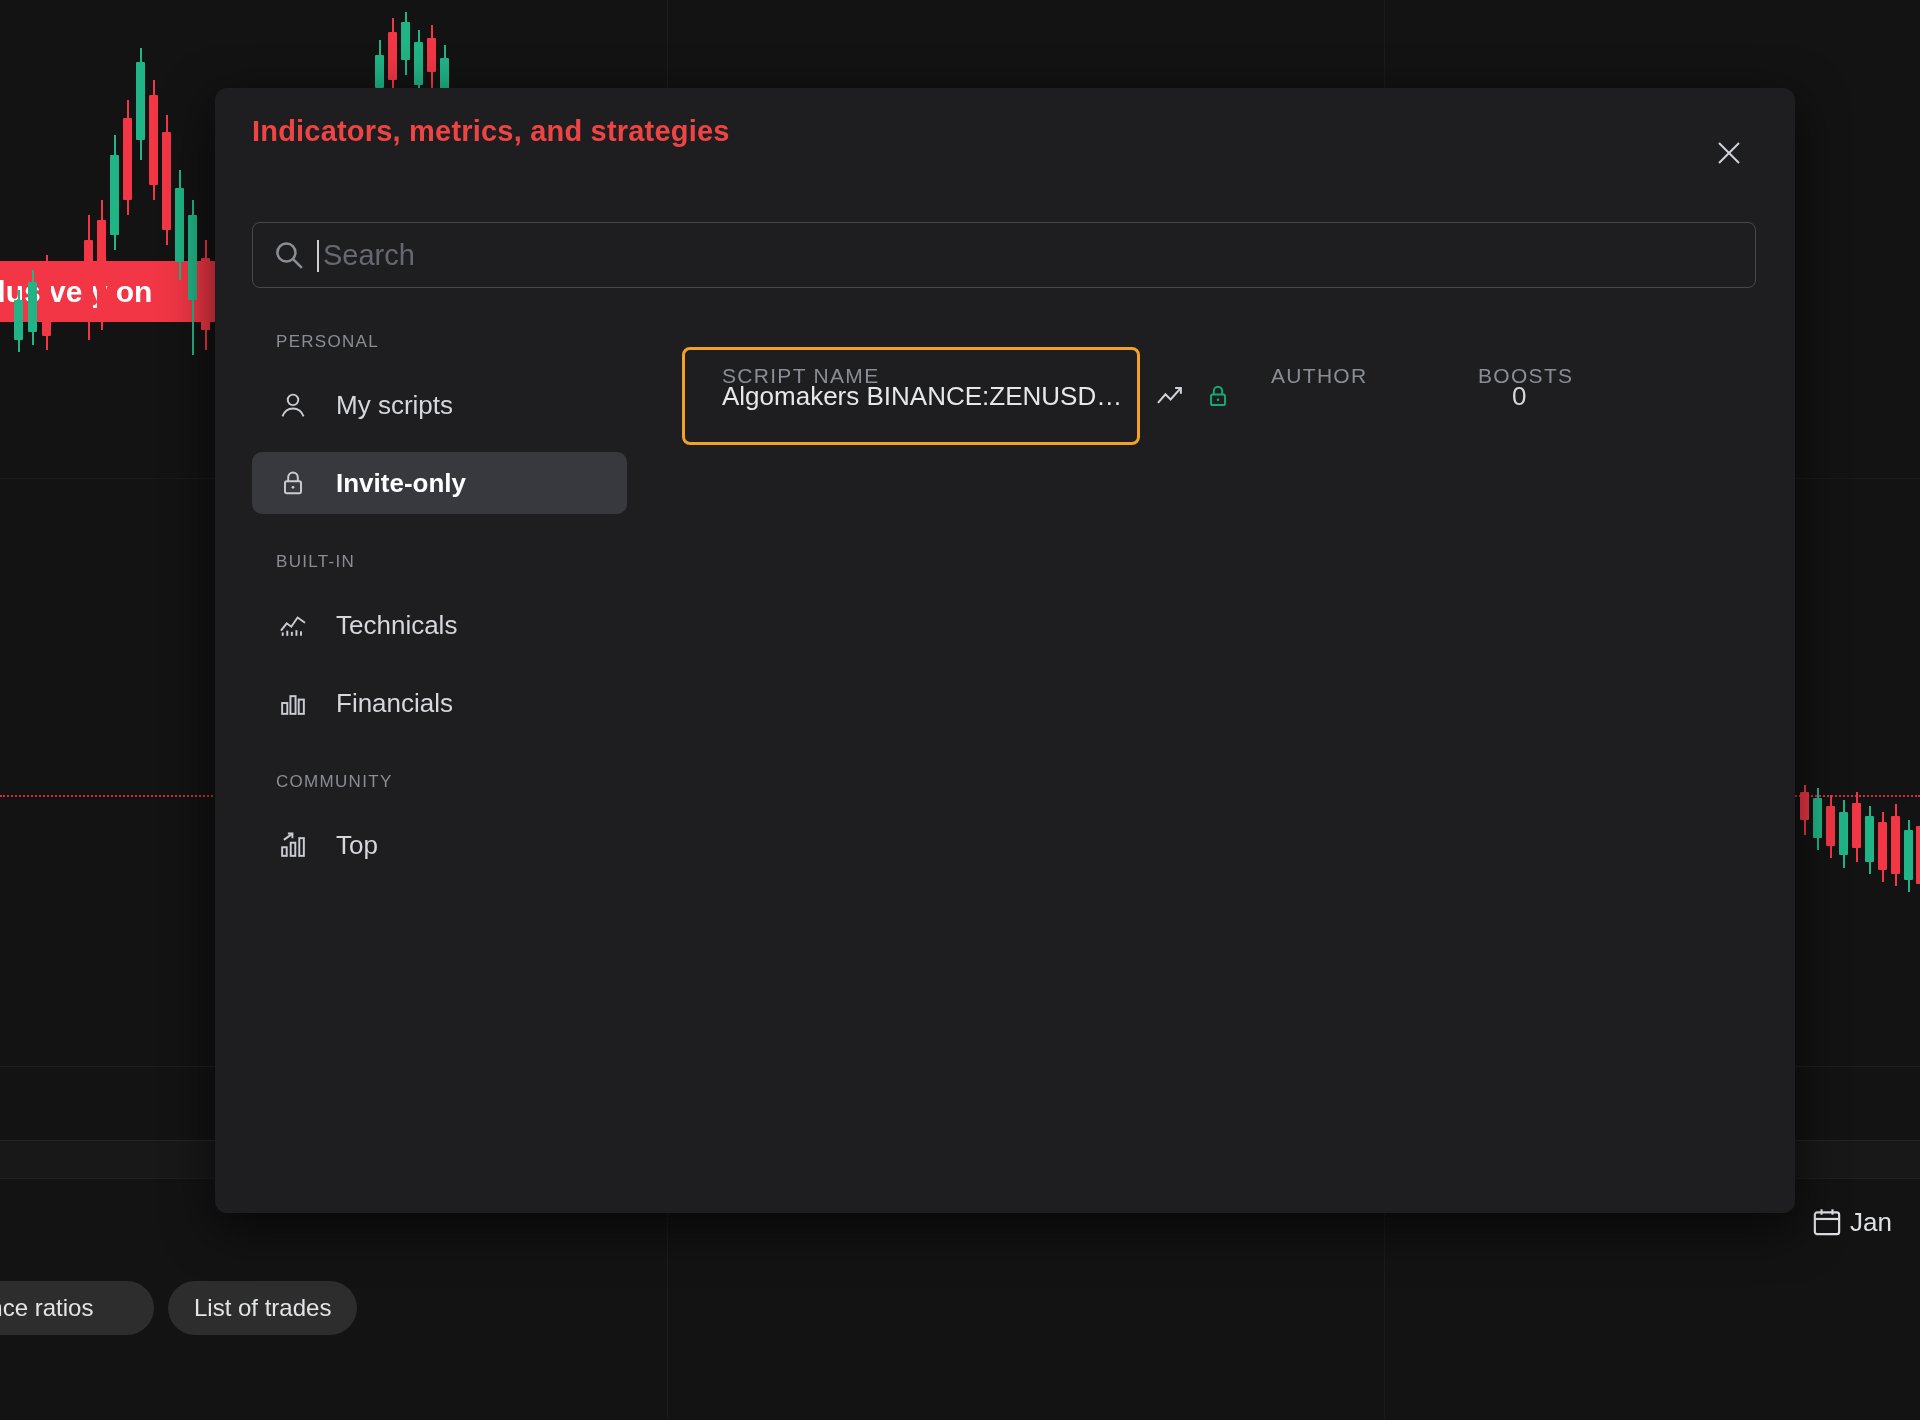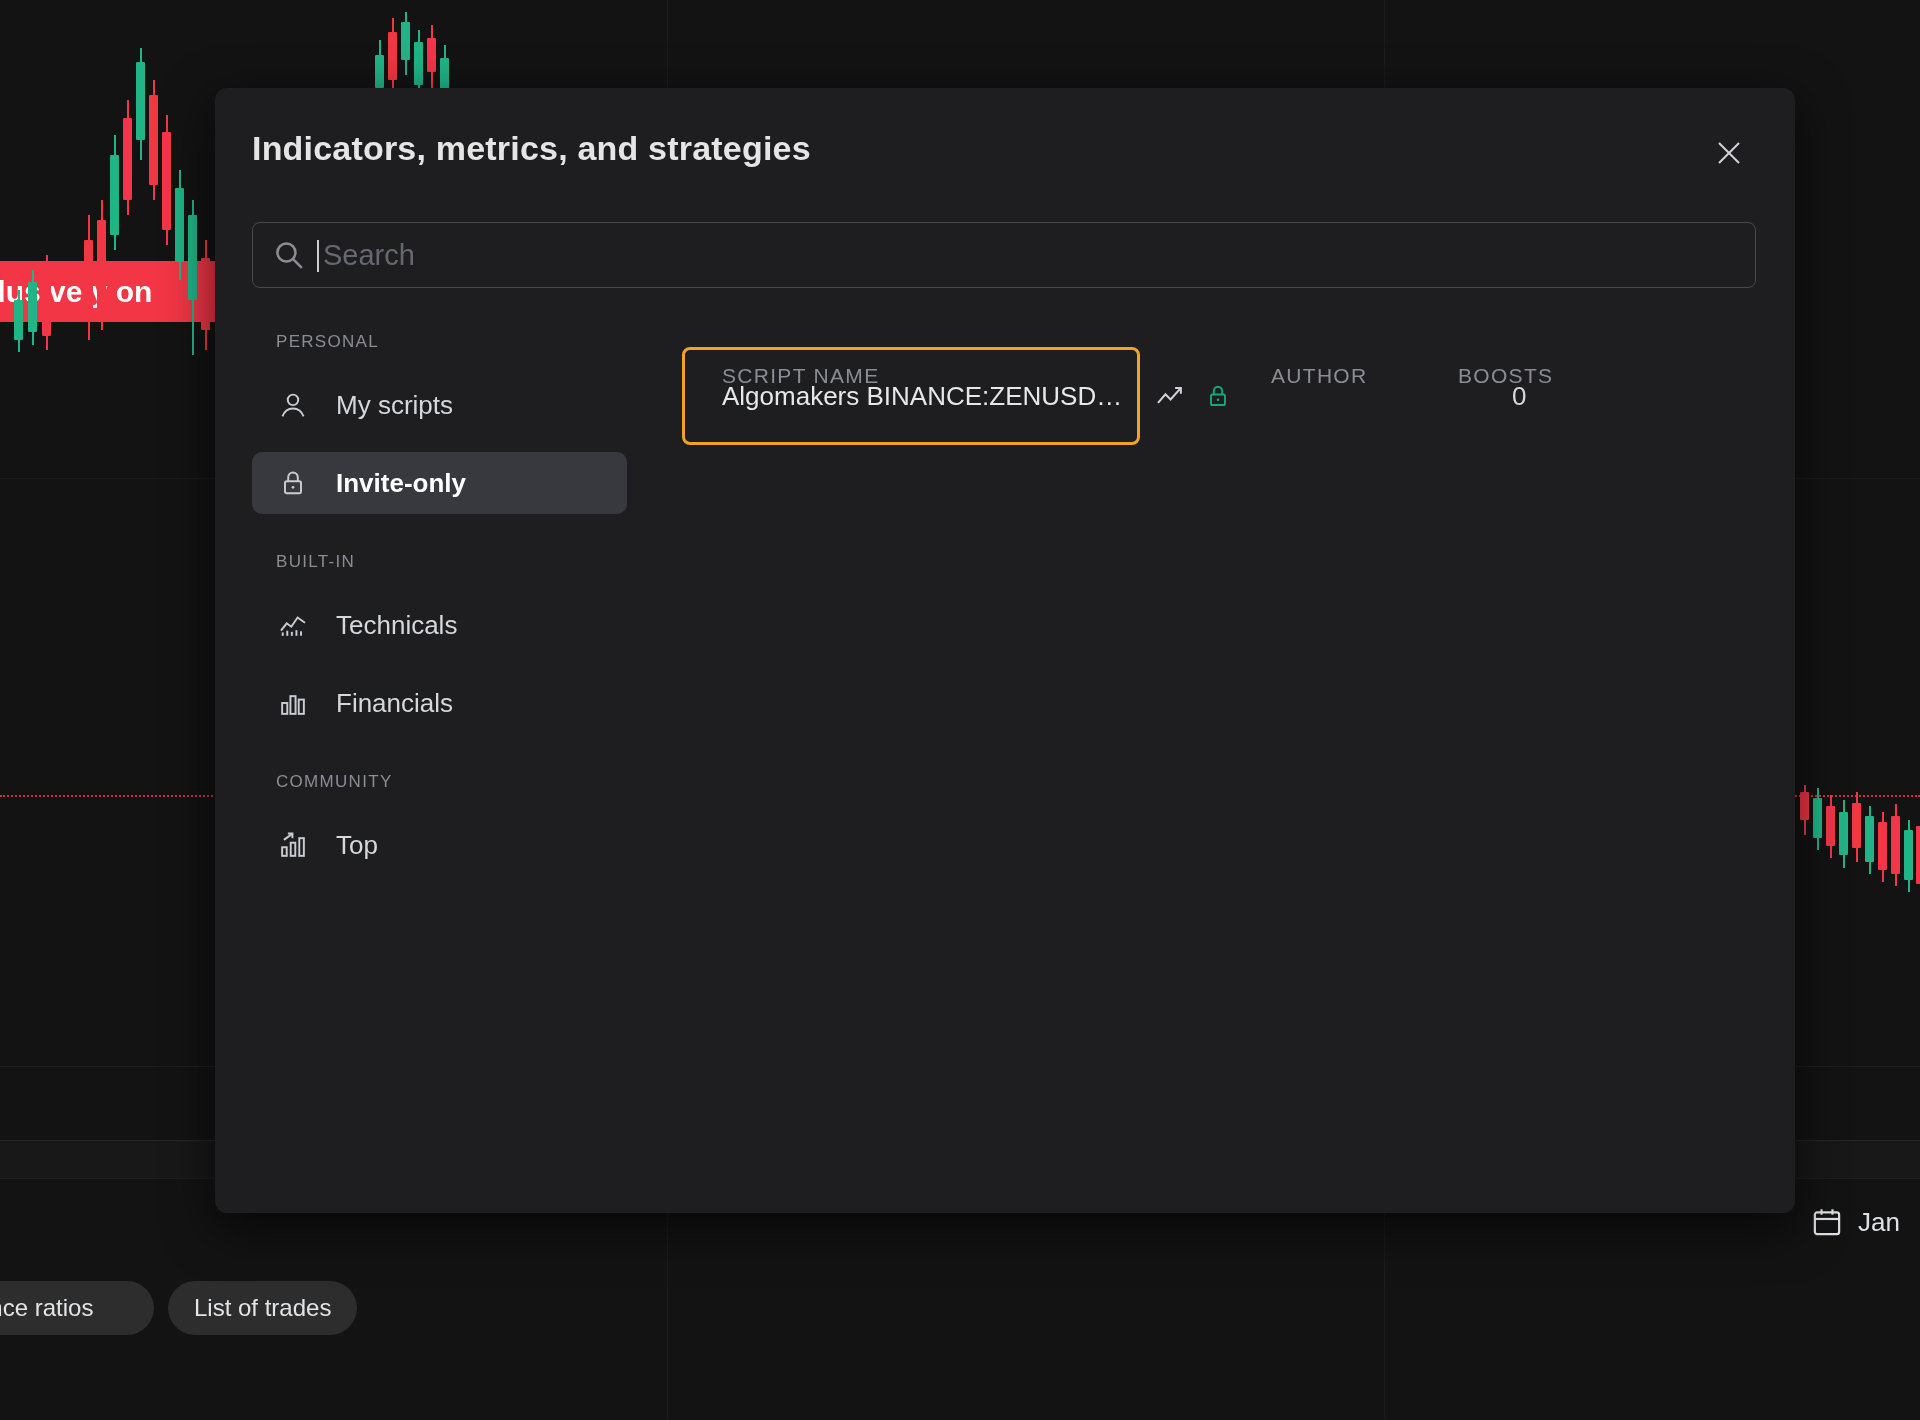--- a/index.html
+++ b/index.html
@@ -35,32 +35,32 @@
   .candle-body{position:absolute;width:9px;border-radius:1px;}
 
   .pill{
     position:absolute;top:1281px;height:54px;border-radius:27px;
     background:#2d2d2d;color:#e3e4e6;font-size:24px;
     display:flex;align-items:center;padding:0 26px;white-space:nowrap;z-index:3;
   }
   .pill-left{left:-50px;width:204px;overflow:hidden;}
   .pill-right{left:168px;}
 
-  .date-widget{position:absolute;left:1810px;top:1205px;display:flex;align-items:center;gap:14px;z-index:3;color:#dfe1e4;font-size:26px;}
+  .date-widget{position:absolute;left:1810px;top:1205px;display:flex;align-items:center;gap:6px;z-index:3;color:#dfe1e4;font-size:26px;}
   .date-widget svg{display:block;}
 
   
   .dialog{
     position:absolute;left:215px;top:88px;width:1580px;height:1125px;z-index:10;
     background:var(--dialog-bg);border-radius:12px;
     box-shadow:0 14px 50px rgba(0,0,0,.65);
   }
   .dialog-title{
-    position:absolute;left:37px;top:41px;
-    font-size:34px;font-weight:700;color:#e5e5e5;letter-spacing:.2px;
+    position:absolute;left:37px;top:27px;
+    font-size:29px;font-weight:700;color:#ef4444;letter-spacing:.2px;
   }
   .close-btn{
     position:absolute;right:44px;top:43px;width:44px;height:44px;
     display:flex;align-items:center;justify-content:center;cursor:pointer;
   }
   .search-box{
     position:absolute;left:37px;top:134px;width:1504px;height:66px;
     border:1px solid #46484e;border-radius:8px;display:flex;align-items:center;
   }
   .search-box .mag{margin-left:18px;display:flex;}
@@ -86,21 +86,21 @@
   }
   .side-item .icon{width:34px;height:34px;margin-right:26px;display:flex;align-items:center;justify-content:center;color:#c9ccd2;}
   .side-item.selected{background:#37393e;font-weight:700;color:#ffffff;}
 
   
   .list{position:absolute;left:467px;top:0;width:1076px;}
   .list-header{position:absolute;top:240px;left:0;width:100%;height:20px;}
   .list-header .col{position:absolute;top:0;font-size:21px;letter-spacing:1.3px;color:var(--muted);margin-top:36px;}
   .col-name{left:40px;}
   .col-author{left:589px;}
-  .col-boosts{left:776px;}
+  .col-boosts{left:796px;}
 
   .list-row{position:absolute;top:259px;left:0;width:100%;height:98px;}
   .selected-box{
     position:absolute;left:0;top:0;width:458px;height:98px;
     border:3px solid var(--accent);border-radius:8px;
     display:flex;align-items:center;padding-left:37px;cursor:pointer;
     font-size:26px;color:#e6e7e9;white-space:nowrap;overflow:hidden;
   }
   .row-icon{position:absolute;top:0;height:98px;display:flex;align-items:center;}
   .row-icon.strategy{left:472px;color:#cfd2d8;}

